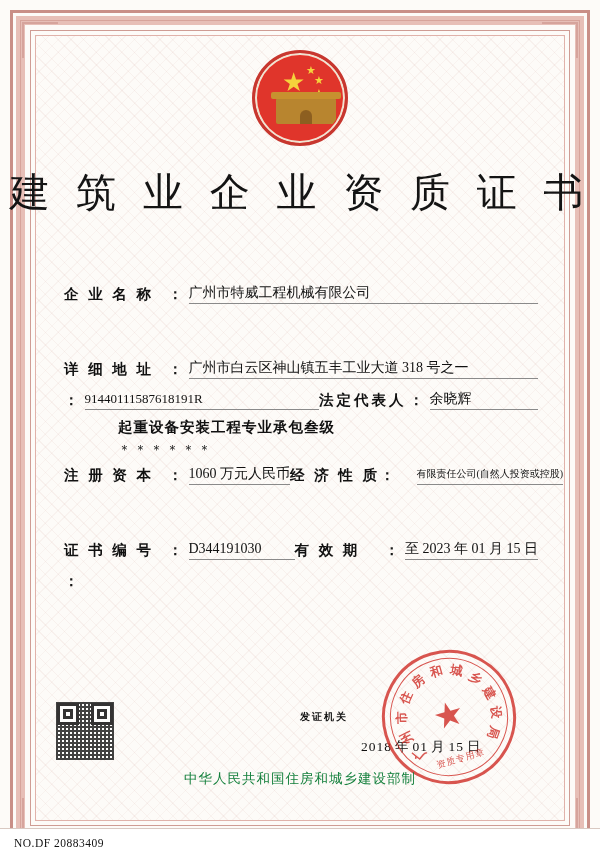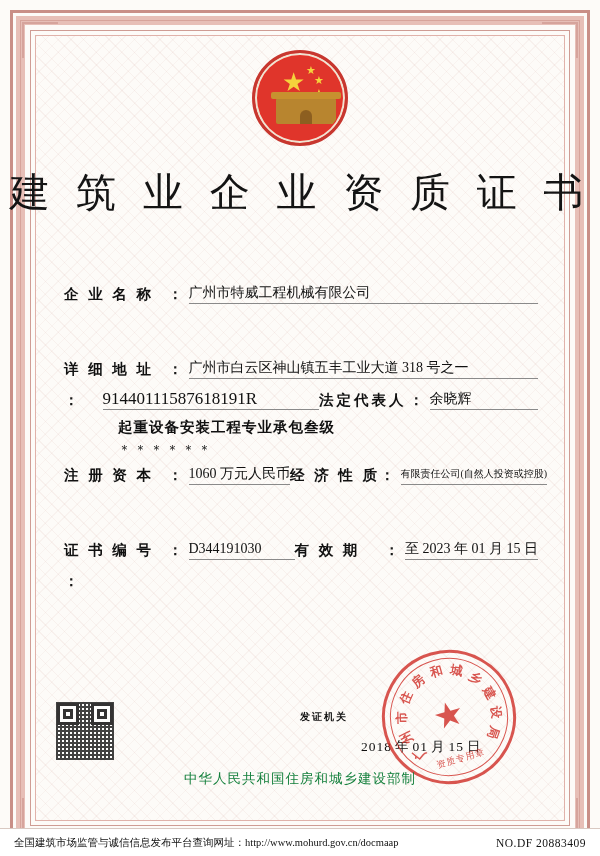--- a/index.html
+++ b/index.html
@@ -177,22 +177,22 @@
   .val {
     font-size: 14px;
     color: #111;
     border-bottom: 1px solid #8a8a8a;
     flex: 1;
     padding-bottom: 1px;
     line-height: 18px;
     white-space: nowrap;
     overflow: hidden;
   }
-  .val.small { font-size: 17px; margin-left: 18px; }
-  .val.tiny { font-size: 10px; }
+  .val.small { font-size: 13px; }
+  .val.tiny { font-size: 10px; margin-left: 16px; }
   .val.noline { border-bottom: none; }
 
   .lbl-two {
     width: 104px;
     font-size: 9.5px;
     font-weight: bold;
     line-height: 11px;
     letter-spacing: 0px;
     text-align: justify;
     color: #111;
@@ -482,18 +482,17 @@
       </div>
     <div class="seal-star">★</div>
     <div class="seal-bottom">资质专用章</div>
   </div>
 
   <div class="ministry">中华人民共和国住房和城乡建设部制</div>
 
 </div>
 
 <div class="footer">
-  <div class="footer-left">全国建筑市场监管与诚信信息发布平台查询网址：http://www.mohurd.gov.cn/docmaap</div>
   <div class="footer-right">
     <span>NO.DF</span>
     <span>20883409</span>
   </div>
 </div>
 
 </body></html>

